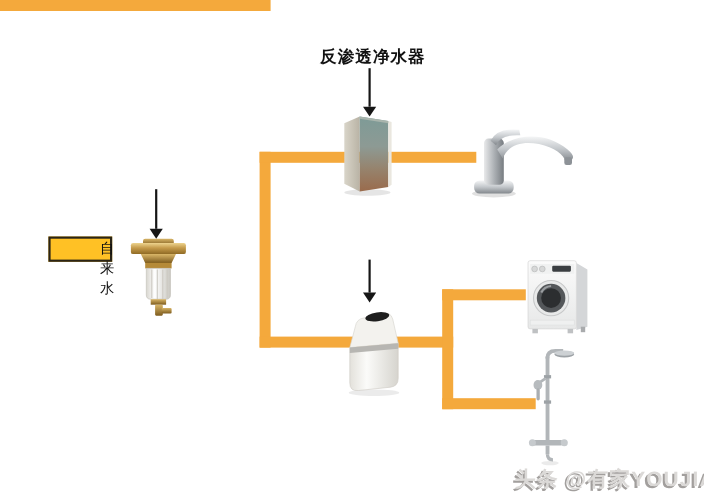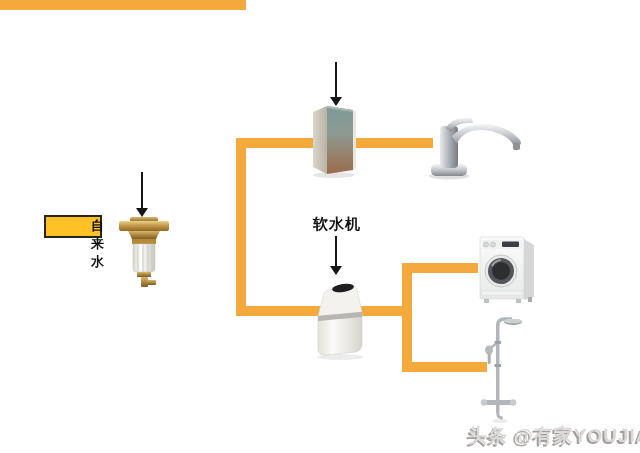--- a/index.html
+++ b/index.html
@@ -10,21 +10,21 @@
   .pipe{position:absolute;background:#F4A93C;z-index:1;}
   .device{position:absolute;z-index:2;line-height:0;}
   .diagram-label{
     position:absolute;z-index:3;font-weight:bold;color:#121212;
     text-align:center;font-size:15px;letter-spacing:1px;white-space:nowrap;
   }
   .tap-label{
     position:absolute;z-index:3;box-sizing:border-box;
     background:#FFC125;border:2px solid #2A2416;
     width:58px;height:23px;text-align:center;
-    font-size:13px;font-weight:bold;color:#111;line-height:18px;letter-spacing:1px;padding-left:45px;
+    font-size:13px;font-weight:normal;color:#111;line-height:18px;letter-spacing:1px;padding-left:45px;
   }
   .arrow{position:absolute;z-index:3;display:flex;flex-direction:column;align-items:center;width:14px;}
   .arrow-line{width:2.5px;background:#161616;flex:1;}
   .arrow-head{width:0;height:0;border-left:6px solid transparent;border-right:6px solid transparent;border-top:9px solid #161616;}
   .watermark{
     position:absolute;z-index:4;font-size:19px;font-weight:bold;letter-spacing:1px;
     color:#dbd9d7;text-shadow:-2px 2px 0 #a29f9d;white-space:nowrap;
   }
 </style>
 </head>
@@ -35,21 +35,21 @@
   <div class="pipe" style="left:0;top:222;width:246px;height:10px;"></div>
   <div class="pipe" style="left:236px;top:138px;width:10px;height:178px;"></div>
   <div class="pipe" style="left:236px;top:138px;width:197px;height:10px;"></div>
   <div class="pipe" style="left:236px;top:306px;width:176px;height:10px;"></div>
   <div class="pipe" style="left:402px;top:263px;width:10px;height:109px;"></div>
   <div class="pipe" style="left:402px;top:263px;width:76px;height:10px;"></div>
   <div class="pipe" style="left:402px;top:362px;width:85px;height:10px;"></div>
 
   <div class="tap-label" style="left:44px;top:215px;">自来水</div>
 
-  <div class="diagram-label" style="left:287px;top:215px;width:100px;">软水机</div>
+  <div class="diagram-label" style="left:268px;top:42px;width:142px;">反渗透净水器</div>
 
   <div class="arrow" style="left:329px;top:62px;height:44px;">
     <span class="arrow-line"></span>
     <span class="arrow-head"></span>
   </div>
   <div class="arrow" style="left:135px;top:172px;height:45px;">
     <span class="arrow-line"></span>
     <span class="arrow-head"></span>
   </div>
   <div class="arrow" style="left:329px;top:236px;height:39px;">

